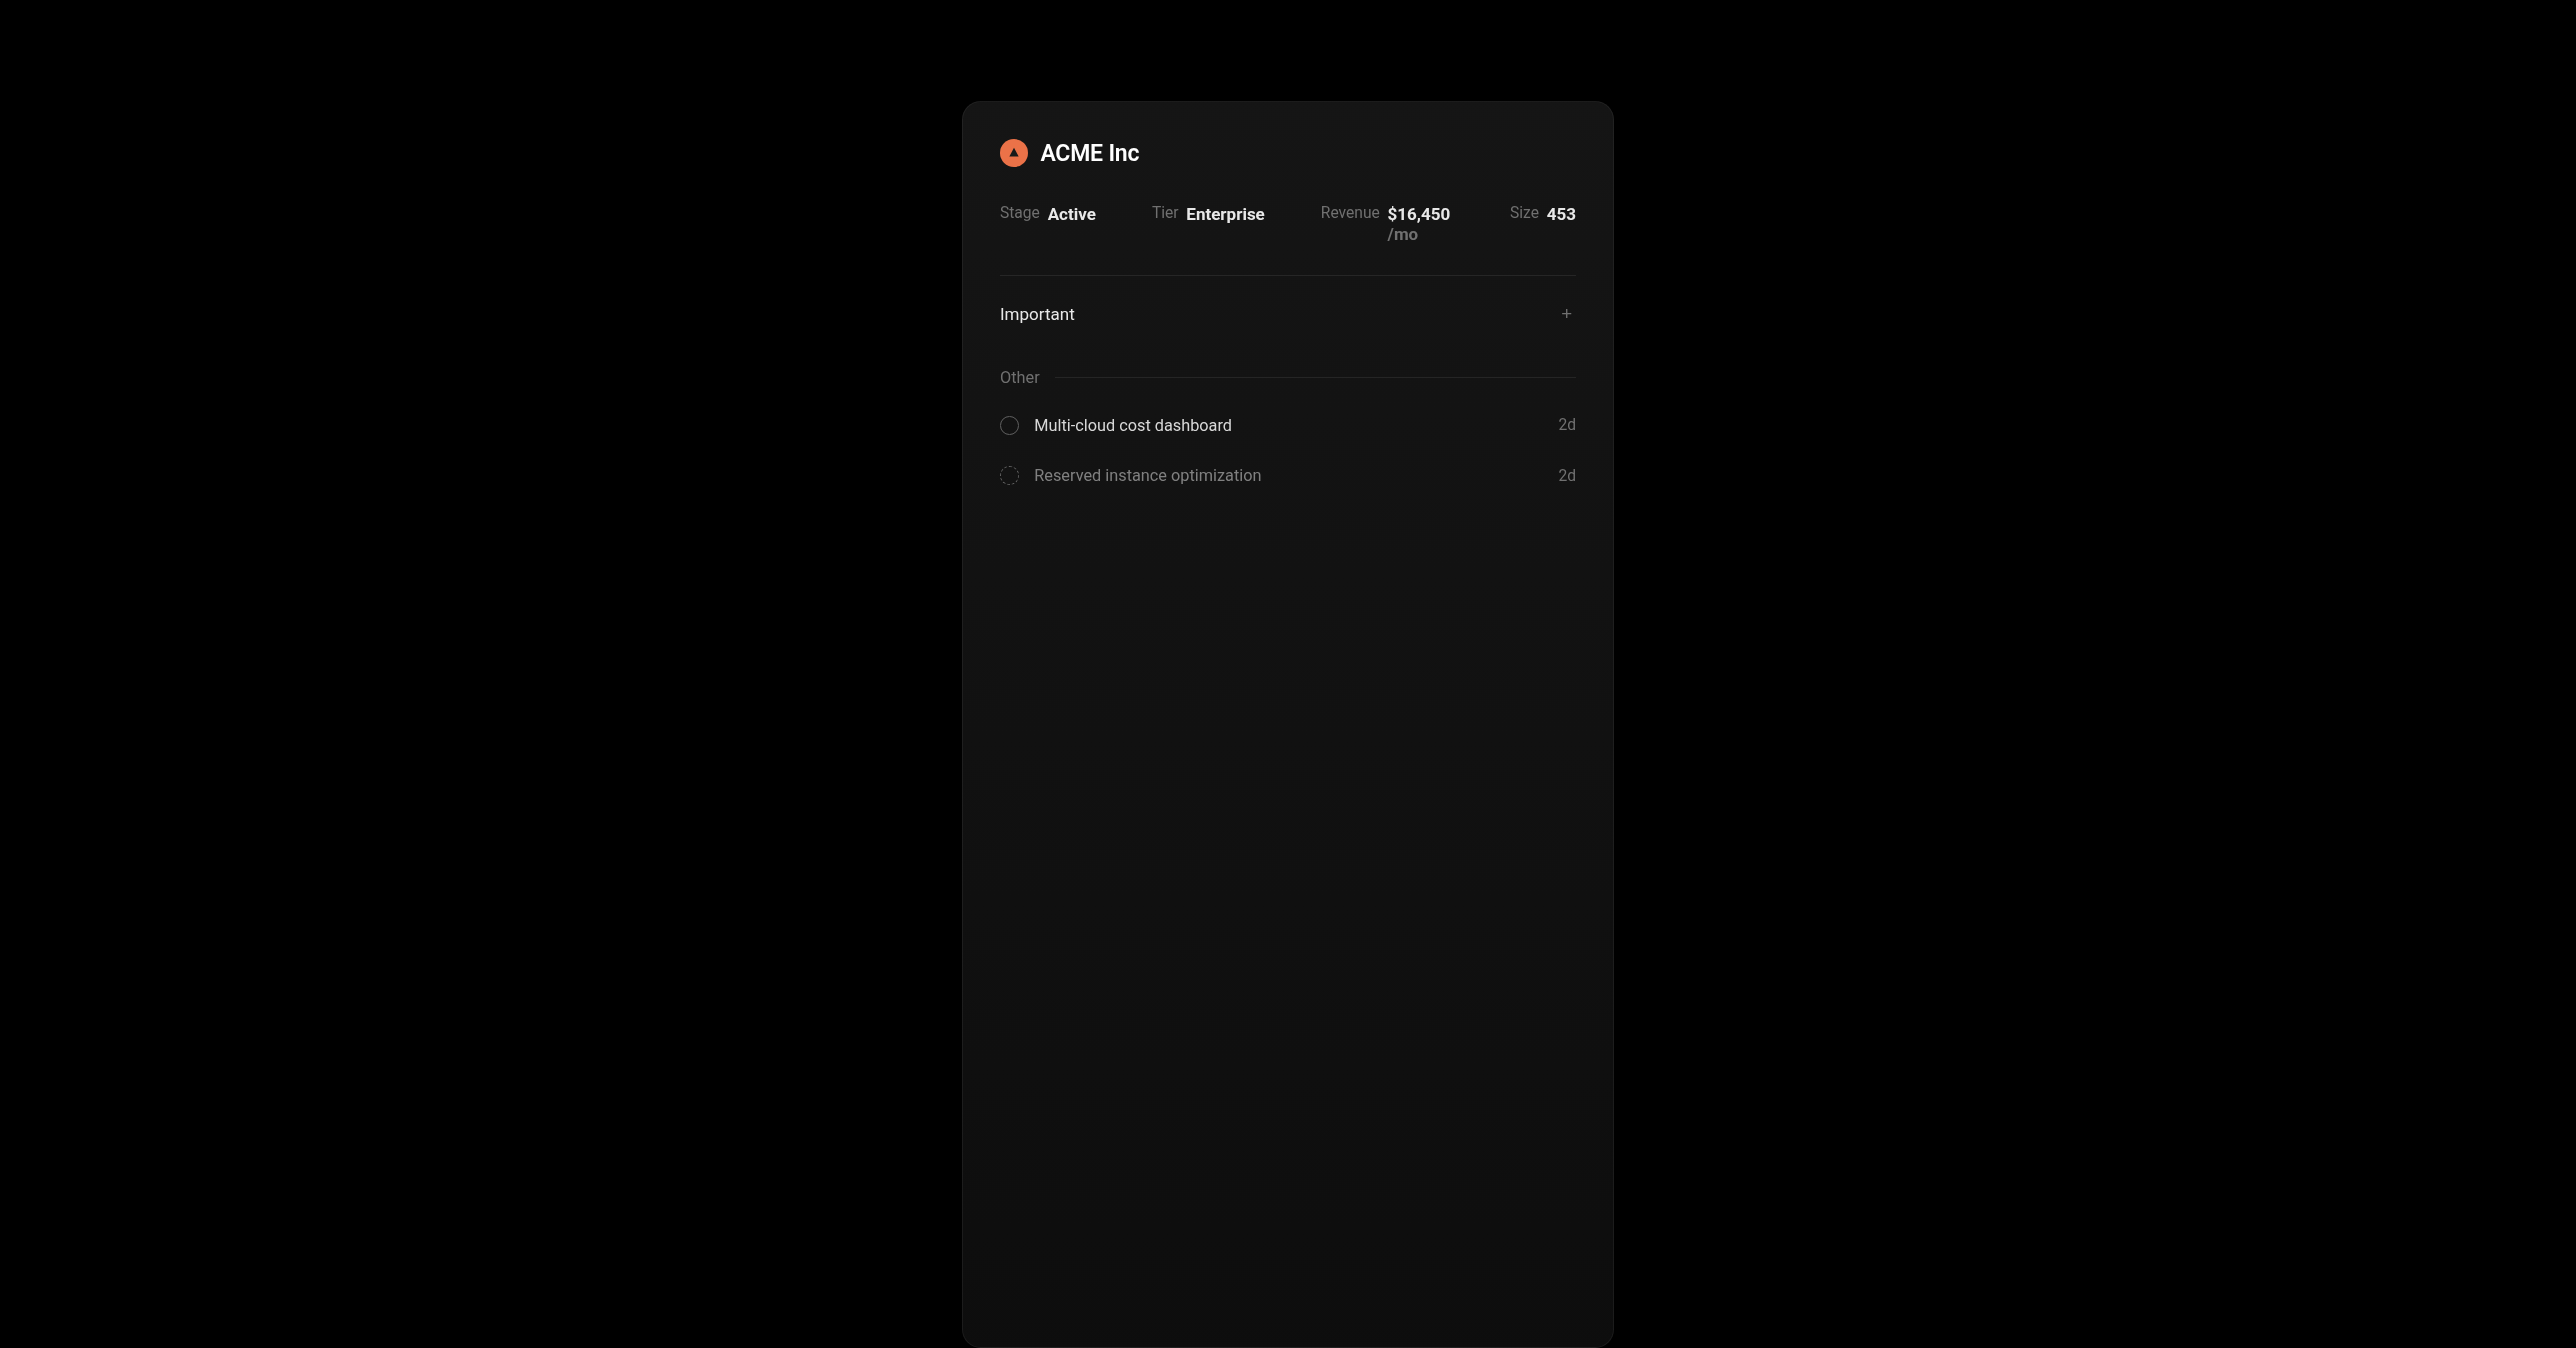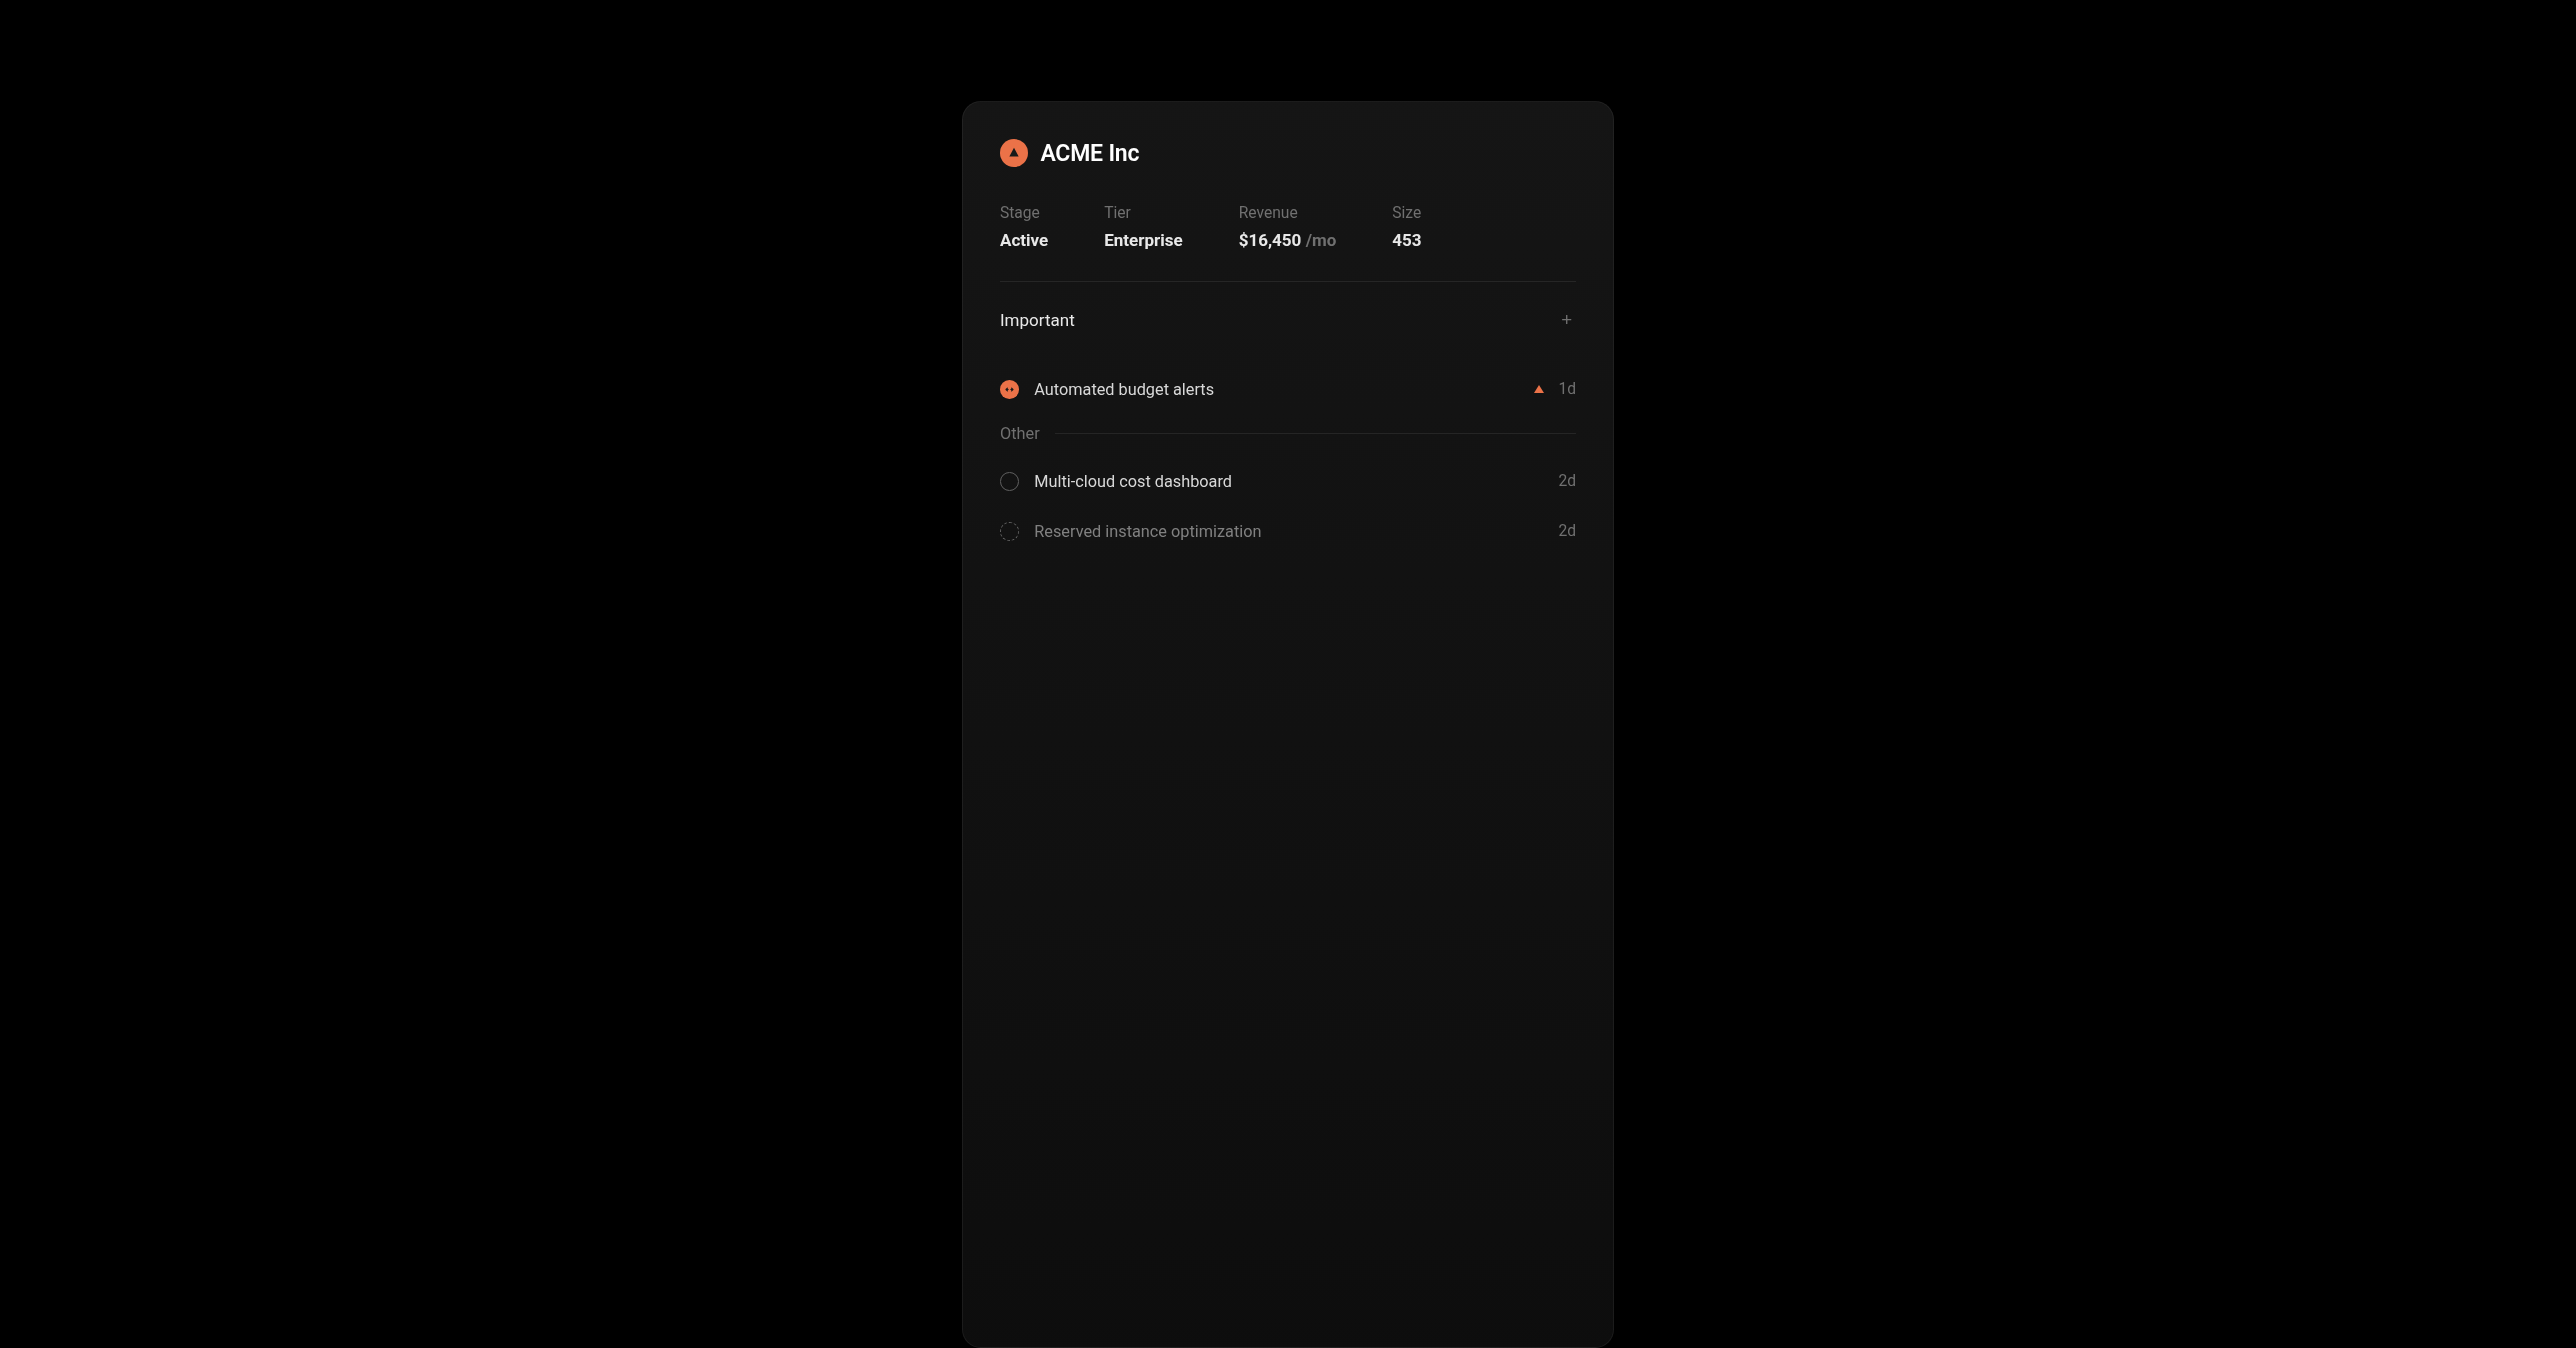--- a/index.html
+++ b/index.html
@@ -56,21 +56,21 @@
     }
     
     .stats {
       display: flex;
       gap: 56px;
       margin-bottom: 31px;
     }
     
     .stat {
       display: flex;
-      flex-direction: column;
+      flex-direction: row;
       gap: 7.8px;
     }
     
     .stat-label {
       color: #707070;
       font-size: 15.6px;
       font-weight: 400;
     }
     
     .stat-value {
@@ -233,32 +233,20 @@
     </div>
   </div>
 
   <div class="divider"></div>
 
   <div class="section-header">
     <span class="section-title">Important</span>
     <button class="add-btn">+</button>
   </div>
 
-  <div class="list-item">
-    <div class="item-icon filled">
-      <svg viewBox="0 0 16 16" width="11" height="11" fill="none">
-        <path d="M3 8 L6 8 M10 8 L13 8 M5 6 L3 8 L5 10 M11 6 L13 8 L11 10" stroke="#1a1a1a" stroke-width="1.8" stroke-linecap="round" stroke-linejoin="round"></path>
-      </svg>
-    </div>
-    <span class="item-title">Automated budget alerts</span>
-    <div class="item-meta">
-      <div class="priority-icon"></div>
-      <span class="item-time">1d</span>
-    </div>
-  </div>
 
   <div class="subsection-header">
     <span class="subsection-title">Other</span>
     <div class="subsection-line"></div>
   </div>
 
   <div class="list-item">
     <div class="item-icon outline"></div>
     <span class="item-title">Multi-cloud cost dashboard</span>
     <div class="item-meta">

